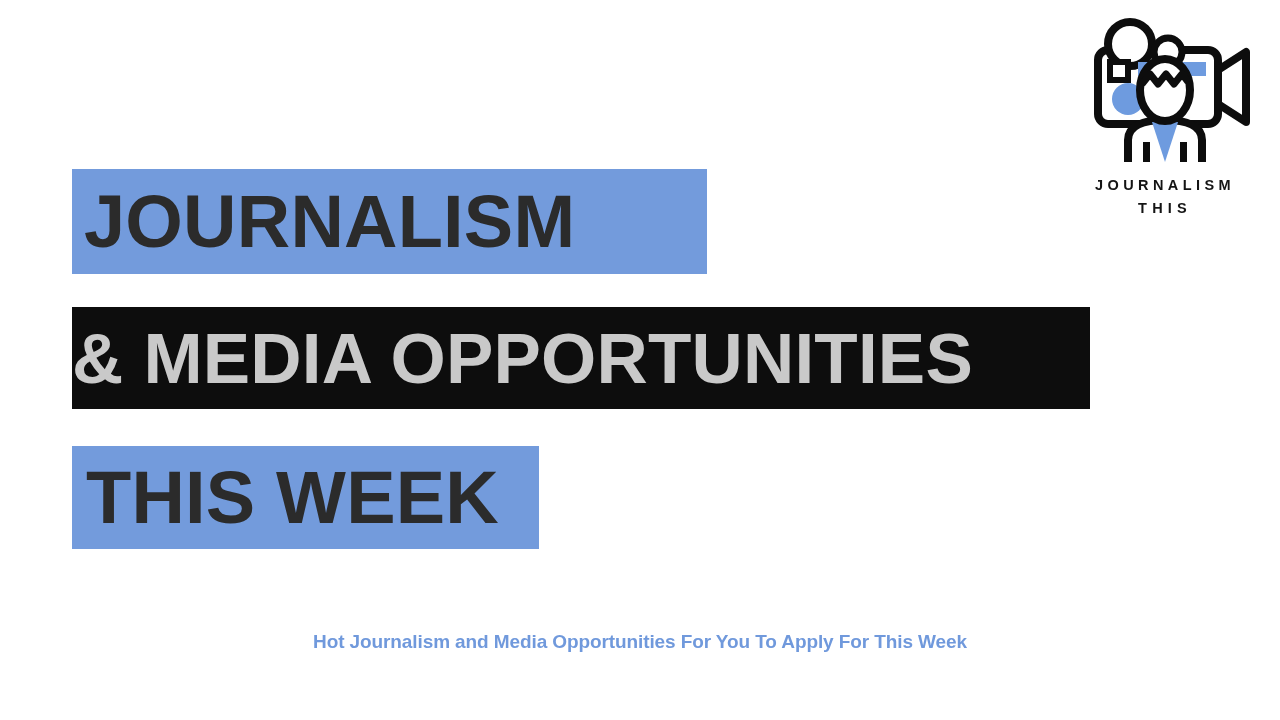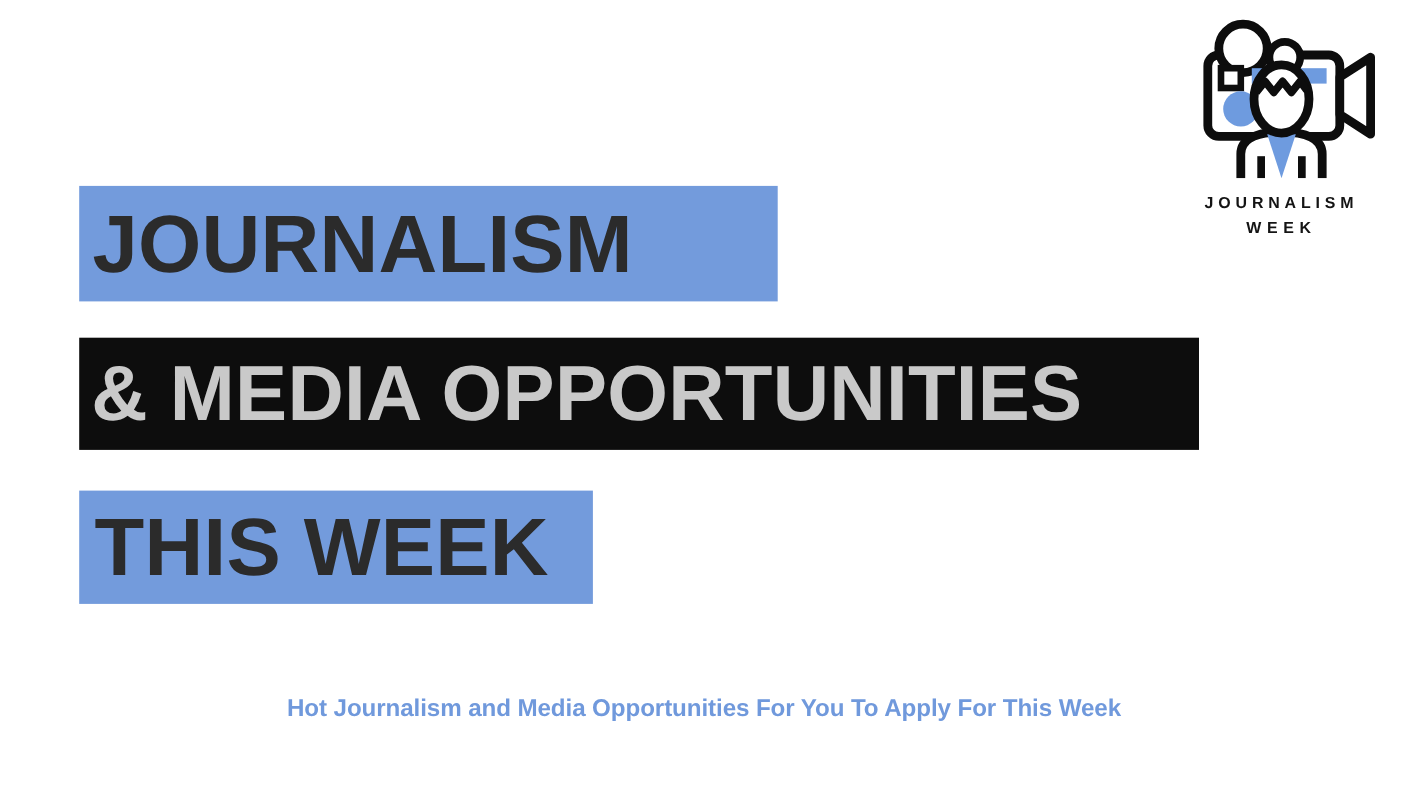--- a/index.html
+++ b/index.html
@@ -80,21 +80,20 @@
     font-size: 74px;
     letter-spacing: 0.2px;
   }
 
   #bar-2 {
     left: 72px;
     top: 307px;
     width: 1018px;
     height: 102px;
     background: #0D0D0D;
-    padding-left: 11px;
   }
   #bar-2 .bar-text {
     color: #C9C9C9;
     font-size: 71px;
     letter-spacing: 0.2px;
   }
 
   #bar-3 {
     left: 72px;
     top: 446px;
@@ -112,21 +111,21 @@
 
   
   #subtitle {
     position: absolute;
     left: 0;
     top: 631px;
     width: 1280px;
     text-align: center;
     color: #7099DC;
     font-weight: bold;
-    font-size: 22px;
+    font-size: 19px;
     letter-spacing: -0.1px;
     white-space: nowrap;
   }
 </style>
 </head>
 <body>
 
 <div id="slide">
 
   <div id="logo-block">
@@ -160,21 +159,21 @@
 
         <path d="M62 72 L70 62 L78 72 L86 62 L94 72 L102 62 L108 70" fill="none" stroke="#0D0D0D" stroke-width="7" stroke-linejoin="round"></path>
 
         <rect x="63" y="130" width="7" height="20" fill="#0D0D0D"></rect>
         <rect x="100" y="130" width="7" height="20" fill="#0D0D0D"></rect>
       </svg>
     </div>
 
     <div id="logo-wordmark">
       <span class="wm-line wm-line-1">JOURNALISM</span>
-      <span class="wm-line wm-line-3">WEEK</span>
+      <span class="wm-line wm-line-3">THIS</span>
     </div>
   </div>
 
   <div class="bar" id="bar-1">
     <span class="bar-text">JOURNALISM</span>
   </div>
 
   <div class="bar" id="bar-2">
     <span class="bar-text">&amp; MEDIA OPPORTUNITIES</span>
   </div>

